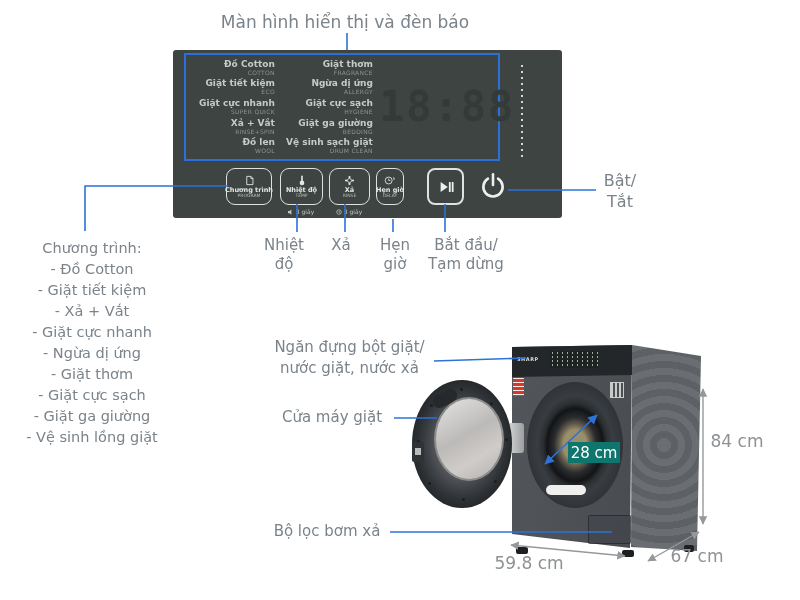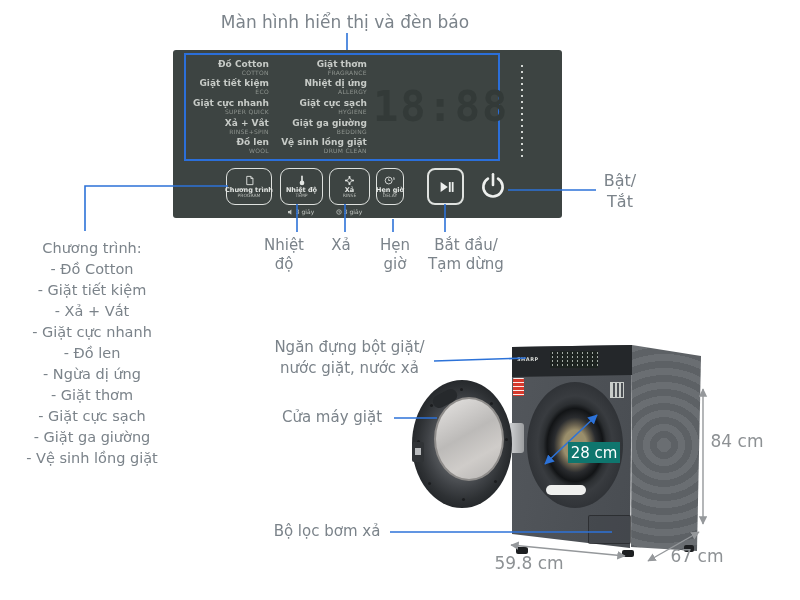--- a/index.html
+++ b/index.html
@@ -5,21 +5,21 @@
   html,body{margin:0;padding:0;background:#fff;}
   .stage{position:relative;width:800px;height:600px;background:#ffffff;overflow:hidden;
          font-family:"DejaVu Sans","Liberation Sans",sans-serif;}
   .ann{position:absolute;color:#7b838a;text-align:center;line-height:1.25;}
 
   
   .panel{position:absolute;left:173px;top:50px;width:389px;height:168px;
          background:#3d4442;border-radius:3px;}
   .disp-rect{position:absolute;left:11px;top:3px;width:316px;height:108px;
              border:2px solid #2b6fda;box-sizing:border-box;
-             display:flex;align-items:stretch;padding:3px 1px;}
+             display:flex;align-items:stretch;padding:3px 7px;}
   .dots{width:4px;margin:3px 3px;background-image:radial-gradient(circle,#d3d7d3 0.9px,rgba(0,0,0,0) 1.1px);
         background-size:4px 6px;background-repeat:repeat-y;background-position:center top;}
   .dots-right{position:absolute;left:344px;top:10px;width:4px;height:98px;}
   .pcol{display:flex;flex-direction:column;justify-content:space-around;}
   .pcol1{flex:0 0 72px;}
   .pcol2{flex:0 0 92px;}
   .prow{display:flex;flex-direction:column;align-items:flex-end;line-height:1;}
   .pvi{font-size:9px;font-weight:bold;color:#c7cbc7;white-space:nowrap;}
   .pen{font-size:6px;color:#8d938e;letter-spacing:.3px;margin-top:1px;white-space:nowrap;}
   .seg{flex:1;display:flex;align-items:center;justify-content:center;
@@ -113,33 +113,33 @@
             <span class="pen">WOOL</span>
           </div>
       </div>
       <div class="dots"></div>
       <div class="pcol pcol2">
         <div class="prow">
             <span class="pvi">Giặt thơm</span>
             <span class="pen">FRAGRANCE</span>
           </div>
         <div class="prow">
-            <span class="pvi">Nhiệt dị ứng</span>
+            <span class="pvi">Ngừa dị ứng</span>
             <span class="pen">ALLERGY</span>
           </div>
         <div class="prow">
             <span class="pvi">Giặt cực sạch</span>
             <span class="pen">HYGIENE</span>
           </div>
         <div class="prow">
             <span class="pvi">Giặt ga giường</span>
             <span class="pen">BEDDING</span>
           </div>
         <div class="prow">
-            <span class="pvi">Vệ sinh lồng giặt</span>
+            <span class="pvi">Vệ sinh sạch giặt</span>
             <span class="pen">DRUM CLEAN</span>
           </div>
       </div>
       <div class="dots"></div>
       <div class="seg">18:88</div>
     </div>
     <div class="dots dots-right"></div>
 
     <div class="pbtn" style="left:53px;top:118px;width:46px;height:37px;">
       <svg width="11" height="11" viewBox="0 0 16 16">
@@ -220,21 +220,20 @@
     <div>Bắt đầu/</div>
     <div>Tạm dừng</div>
   </div>
 
   <div class="ann" style="left:8px;top:238px;width:168px;font-size:14.5px;line-height:21px;">
     <div>Chương trình:</div>
     <div>- Đồ Cotton</div>
     <div>- Giặt tiết kiệm</div>
     <div>- Xả + Vắt</div>
     <div>- Giặt cực nhanh</div>
-    <div>- Đồ len</div>
     <div>- Ngừa dị ứng</div>
     <div>- Giặt thơm</div>
     <div>- Giặt cực sạch</div>
     <div>- Giặt ga giường</div>
     <div>- Vệ sinh lồng giặt</div>
   </div>
 
   <div class="machine">
     <div class="m-side"></div>
     <div class="m-front"></div>

